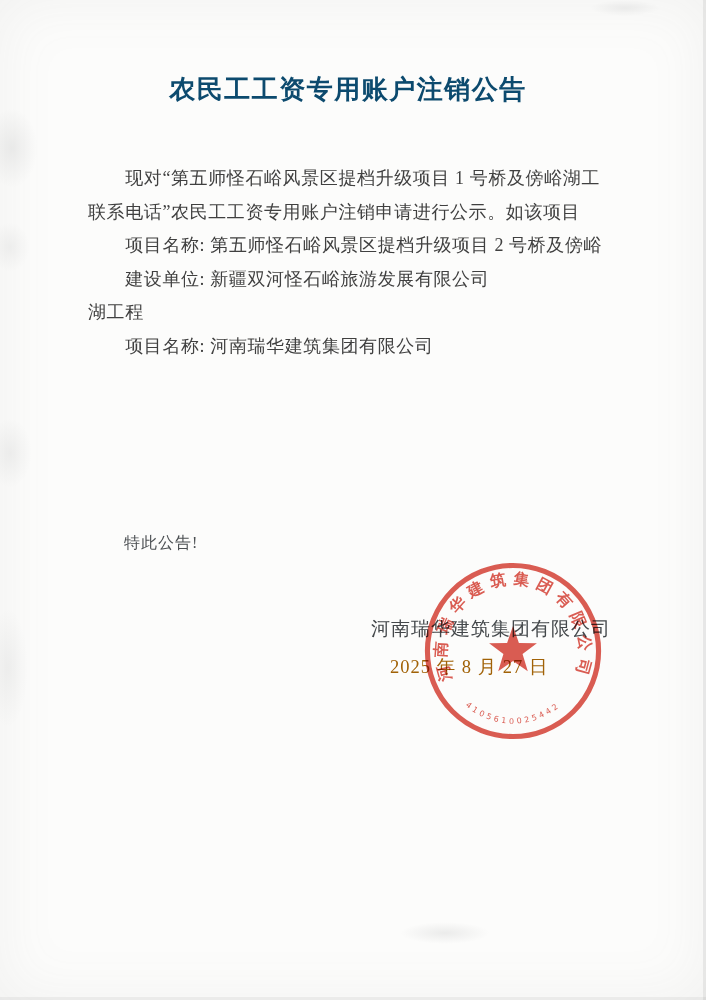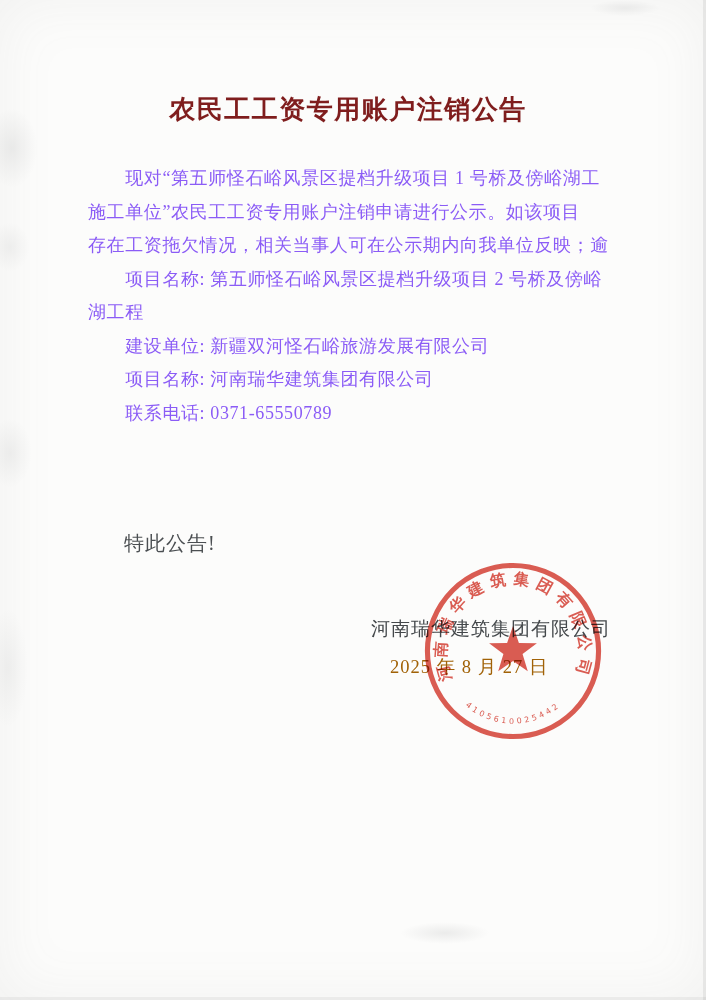--- a/index.html
+++ b/index.html
@@ -20,42 +20,41 @@
   }
   .doc-title {
     position: absolute;
     top: 72px;
     left: 0;
     width: 696px;
     text-align: center;
     font-size: 26px;
     font-weight: bold;
     letter-spacing: 1.5px;
-    color: #7f1d1d;
-    margin-top: 20px;
+    color: #0c4a6e;
   }
   .body-text {
     position: absolute;
     top: 162px;
     left: 88px;
     width: 538px;
   }
   .body-line {
     height: 33.5px;
     line-height: 33.5px;
     font-size: 18px;
     letter-spacing: 0.6px;
     white-space: nowrap;
-    color: #8b5cf6;
+    color: #404040;
   }
   .closing-line {
     position: absolute;
     top: 528px;
     left: 124px;
-    font-size: 20px;
+    font-size: 16px;
     line-height: 30px;
     letter-spacing: 1px;
     color: #4b4f52;
   }
   .sig-company {
     position: absolute;
     top: 616px;
     left: 371px;
     font-size: 19px;
     letter-spacing: 1px;
@@ -116,27 +115,25 @@
 </style>
 </head>
 <body>
 
 <div class="page">
 
   <div class="doc-title">农民工工资专用账户注销公告</div>
 
   <div class="body-text">
     <div class="body-line">　　现对“第五师怪石峪风景区提档升级项目 1 号桥及傍峪湖工</div>
-    <div class="body-line">施工单位”农民工工资专用账户注销申请进行公示。如该项目</div>
-    <div class="body-line">存在工资拖欠情况，相关当事人可在公示期内向我单位反映；逾</div>
+    <div class="body-line">联系电话”农民工工资专用账户注销申请进行公示。如该项目</div>
     <div class="body-line">　　项目名称: 第五师怪石峪风景区提档升级项目 2 号桥及傍峪</div>
+    <div class="body-line">　　建设单位: 新疆双河怪石峪旅游发展有限公司</div>
     <div class="body-line">湖工程</div>
-    <div class="body-line">　　建设单位: 新疆双河怪石峪旅游发展有限公司</div>
     <div class="body-line">　　项目名称: 河南瑞华建筑集团有限公司</div>
-    <div class="body-line">　　联系电话: 0371-65550789</div>
   </div>
 
   <div class="closing-line">特此公告!</div>
 
   <div class="sig-company">河南瑞华建筑集团有限公司</div>
   <div class="sig-date">2025 年 8 月 27 日</div>
 
   <svg class="seal" viewBox="0 0 200 200" width="186" height="186" xmlns="http://www.w3.org/2000/svg">
     <defs>
       <path id="ringPath" d="M 32.3,124.6 A 72,72 0 1 1 167.7,124.6"></path>

